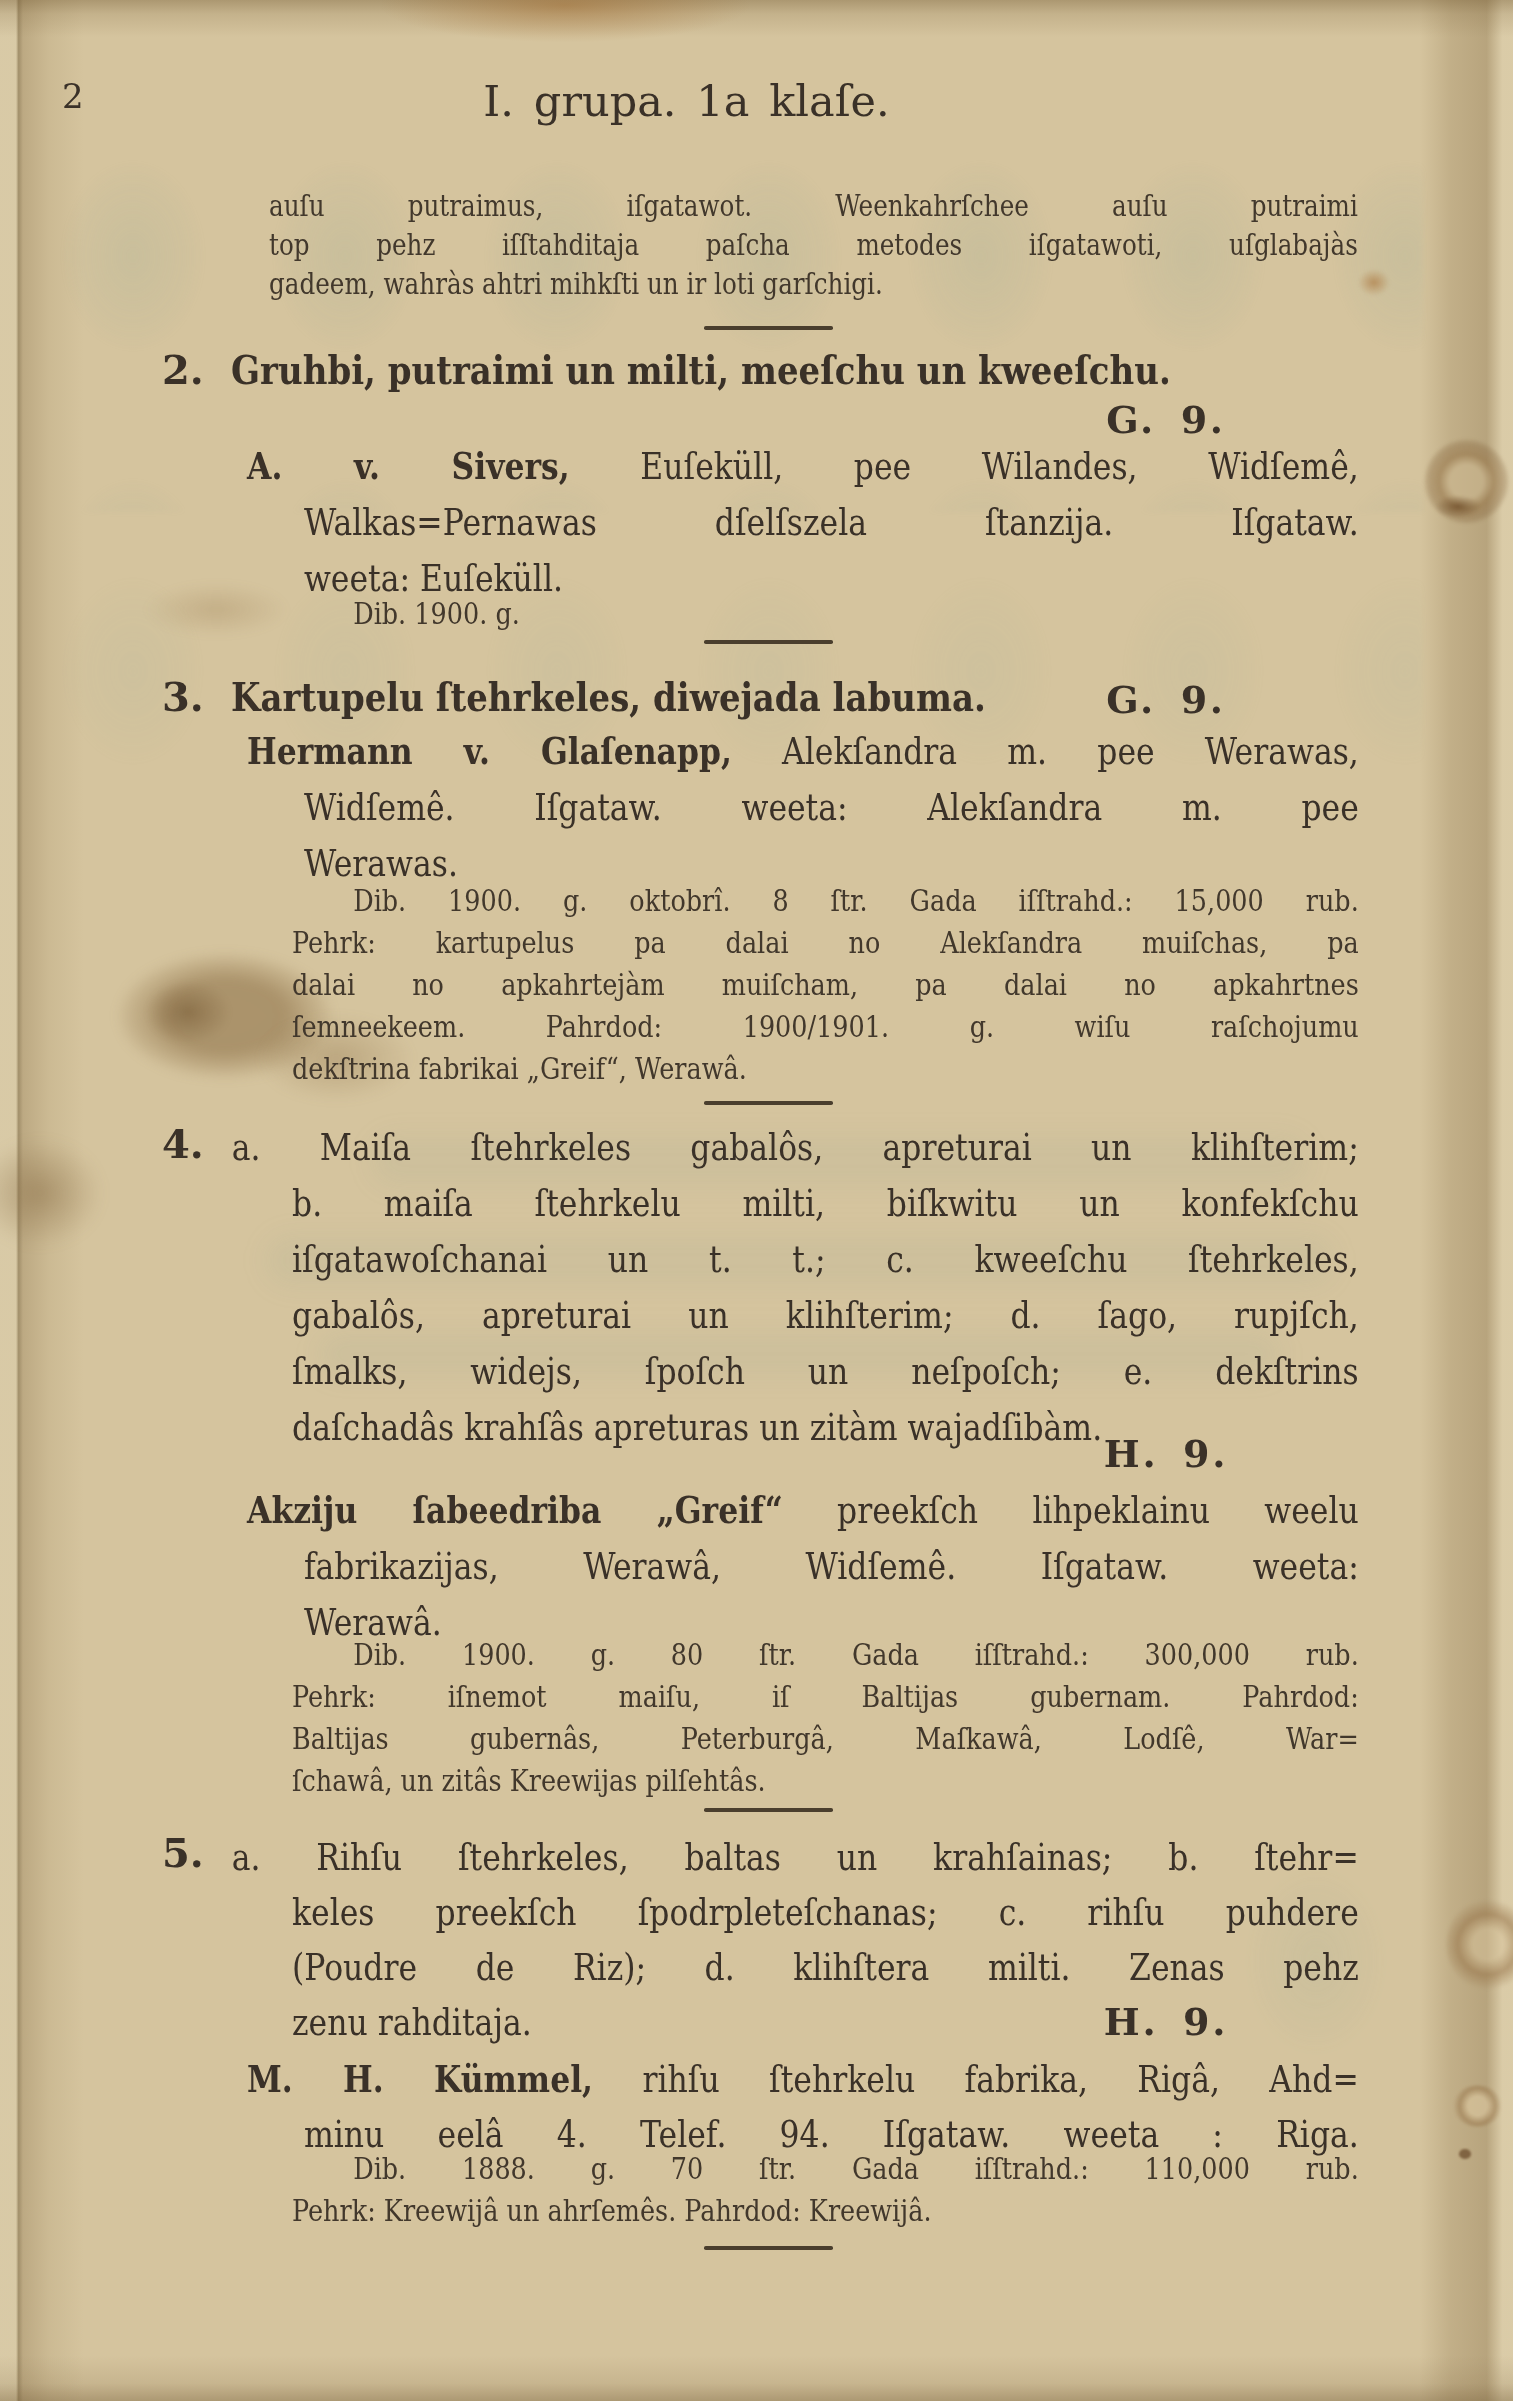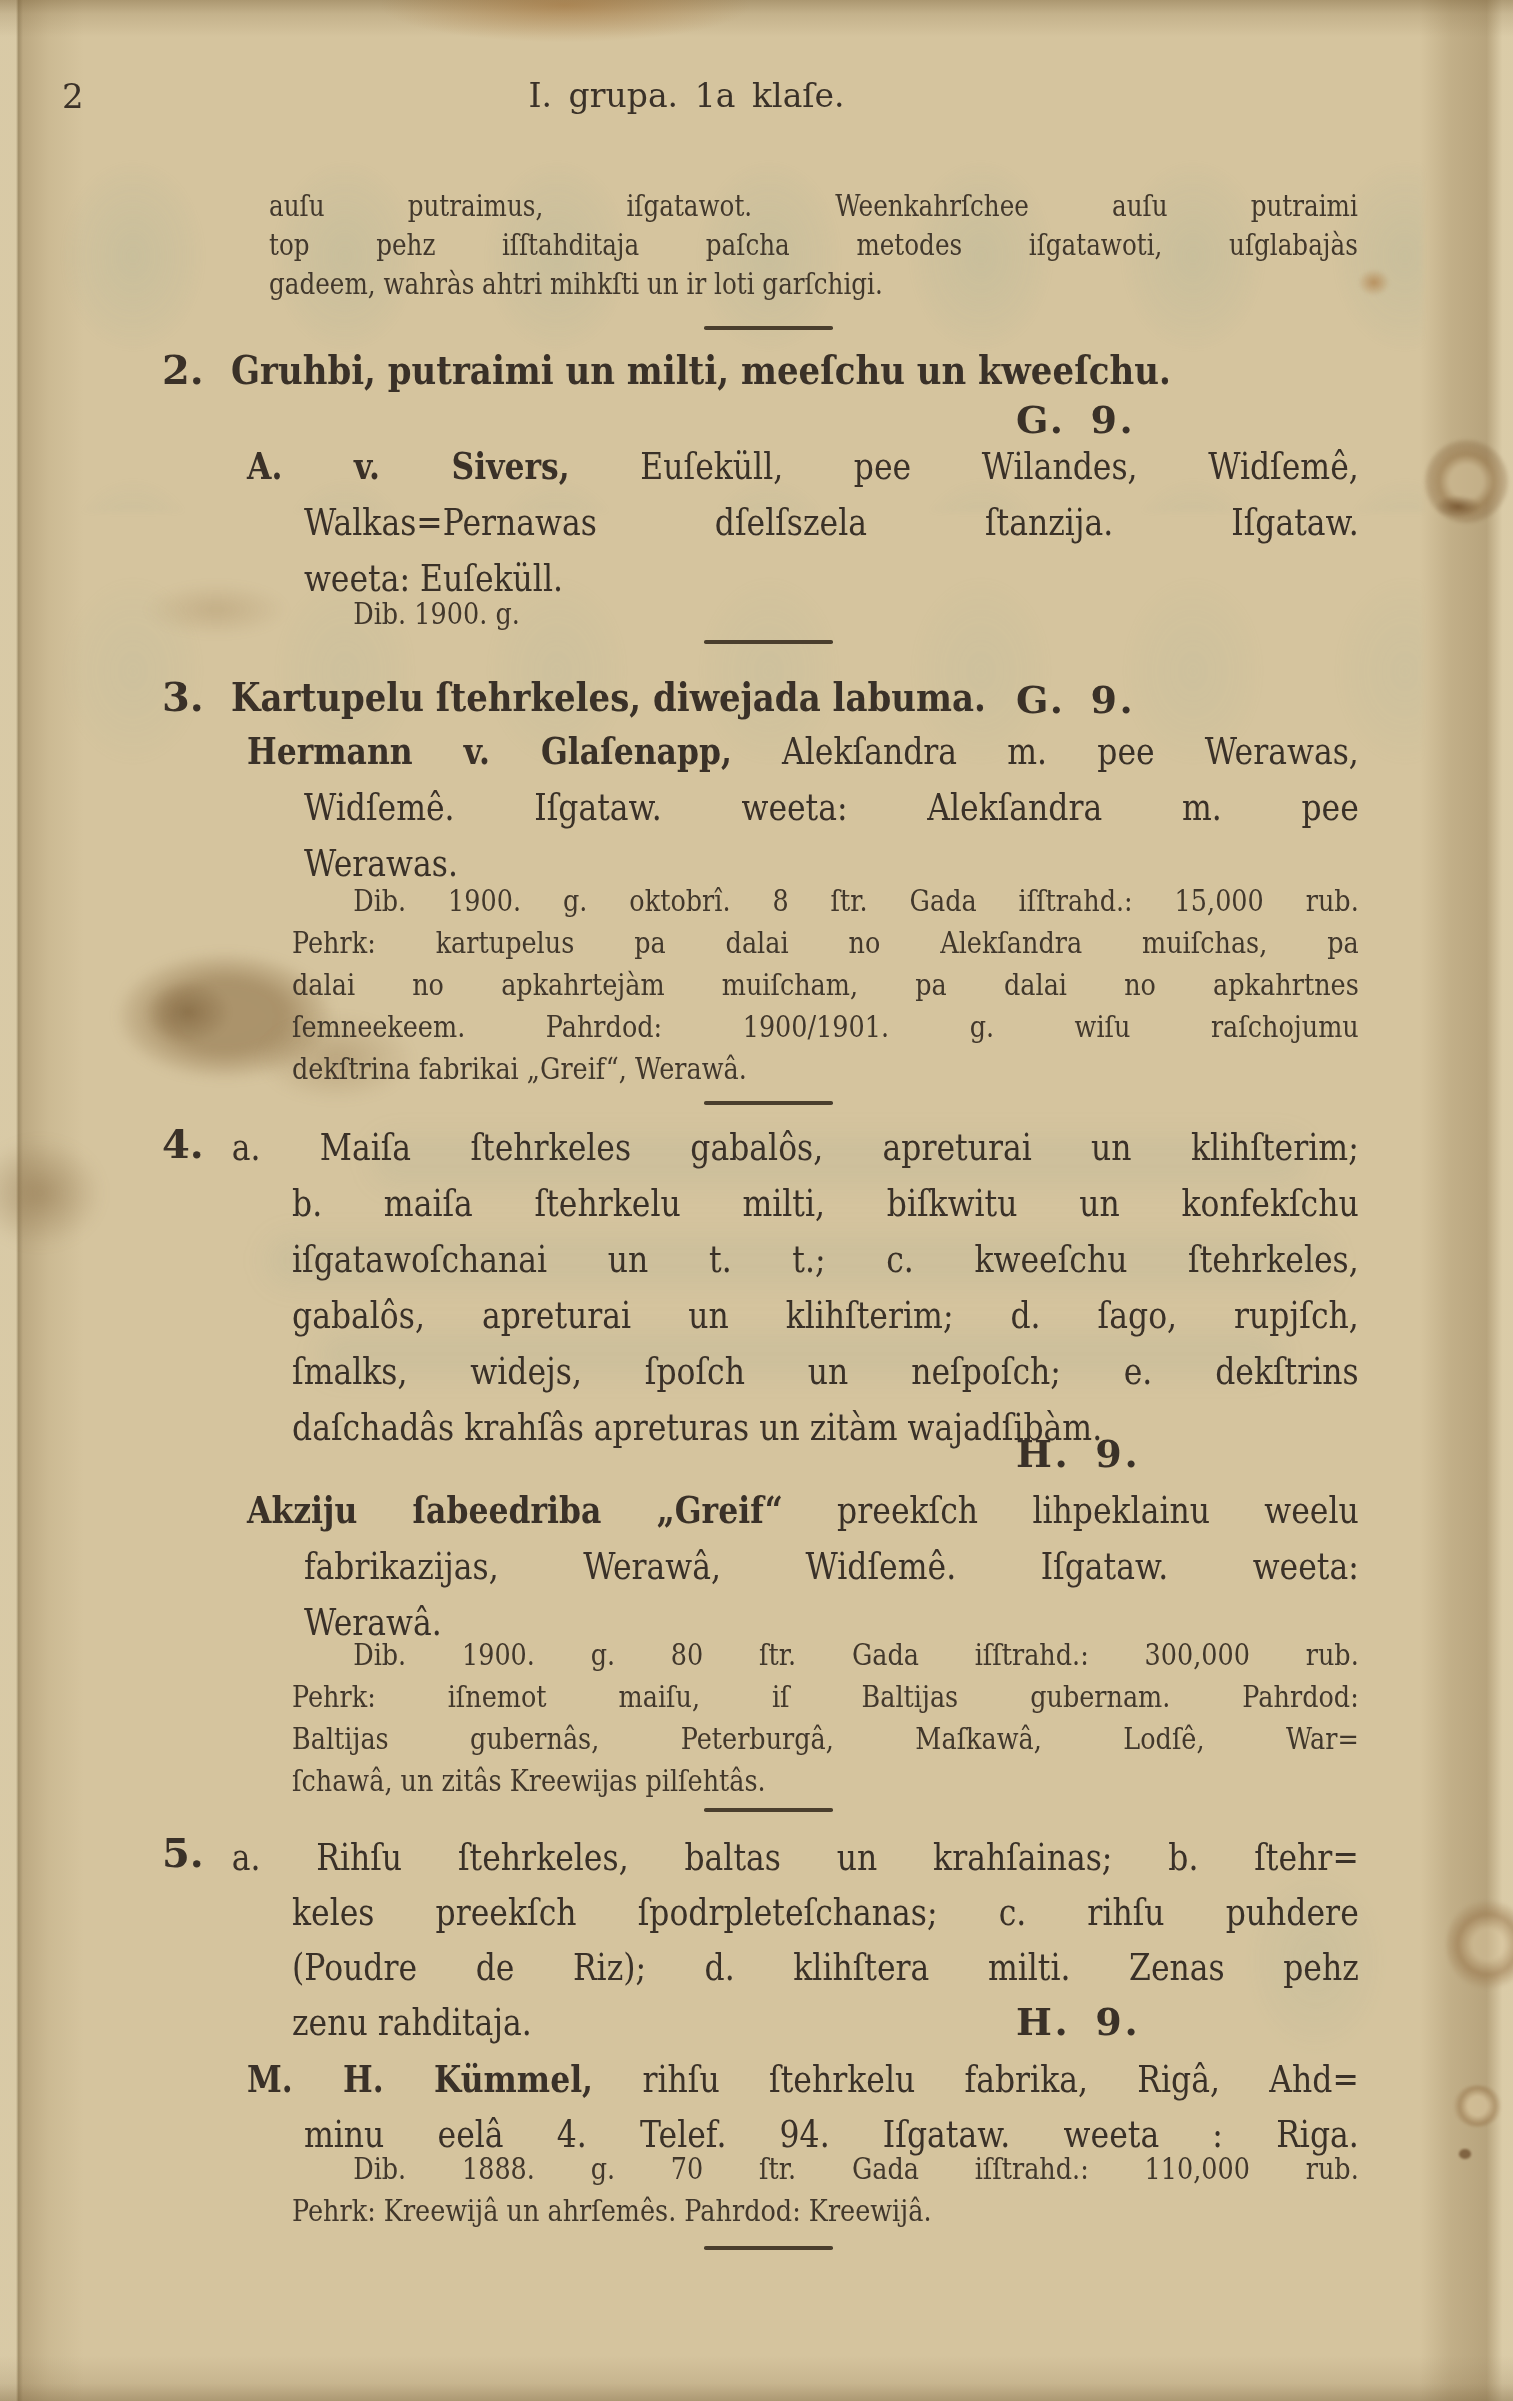--- a/index.html
+++ b/index.html
@@ -23,25 +23,25 @@
   .main{font-size:37px; line-height:56px;}
   .fine{font-size:30px; line-height:42px; color:#42382c;}
   .fine.indent .ln:first-child{margin-left:72px;}
   .hang .ln:first-child{margin-left:-71px;}
   .firm{font-size:37px; line-height:56px;}
   .firm-first{text-align:justify; text-align-last:justify;}
   .fname{font-weight:bold;}
   .firm .cont .ln{margin-left:67px;}
   .etitle{font-weight:bold; font-size:40px; white-space:nowrap;}
   .enum{position:absolute; font-weight:bold; font-size:40px;}
-  .cmark{position:absolute; left:1016px; width:300px; text-align:left;
+  .cmark{position:absolute; left:1016px; width:300px; text-align:center;
          font-weight:bold; font-size:38px; letter-spacing:2.7px; word-spacing:8.8px;}
   .divider{position:absolute; left:704px; width:129px; height:4.4px; background:#4a3e2d; border-radius:1.8px;}
   #pagenum{position:absolute; left:62px; top:76px; font-size:34px;}
-  #runtitle{position:absolute; left:0; top:76px; width:1373px; text-align:center; font-size:33px; word-spacing:6.2px;}
+  #runtitle{position:absolute; left:0; top:76px; width:1373px; text-align:center; font-size:43px; word-spacing:6.2px;}
   #intro{left:269px; top:187px; width:1281px; font-size:29px; line-height:39px; color:#42382c;}
   #dv1{top:326px;} #dv2{top:640px;} #dv3{top:1101px;} #dv4{top:1808px;} #dv5{top:2246px;}
   #e2num{left:162px; top:346px;} #e2title{left:231px; top:346px; width:1326px;}
   #e2mark{top:397px;}
   #f2{left:247px; top:438px; width:1308px;}
   #d2{left:292px; top:593px; width:1255px;}
   #e3num{left:162px; top:673px;} #e3title{left:231px; top:673px; width:1326px;}
   #e3mark{top:677px;}
   #f3{left:247px; top:723px; width:1308px;}
   #d3{left:292px; top:880px; width:1255px;}

